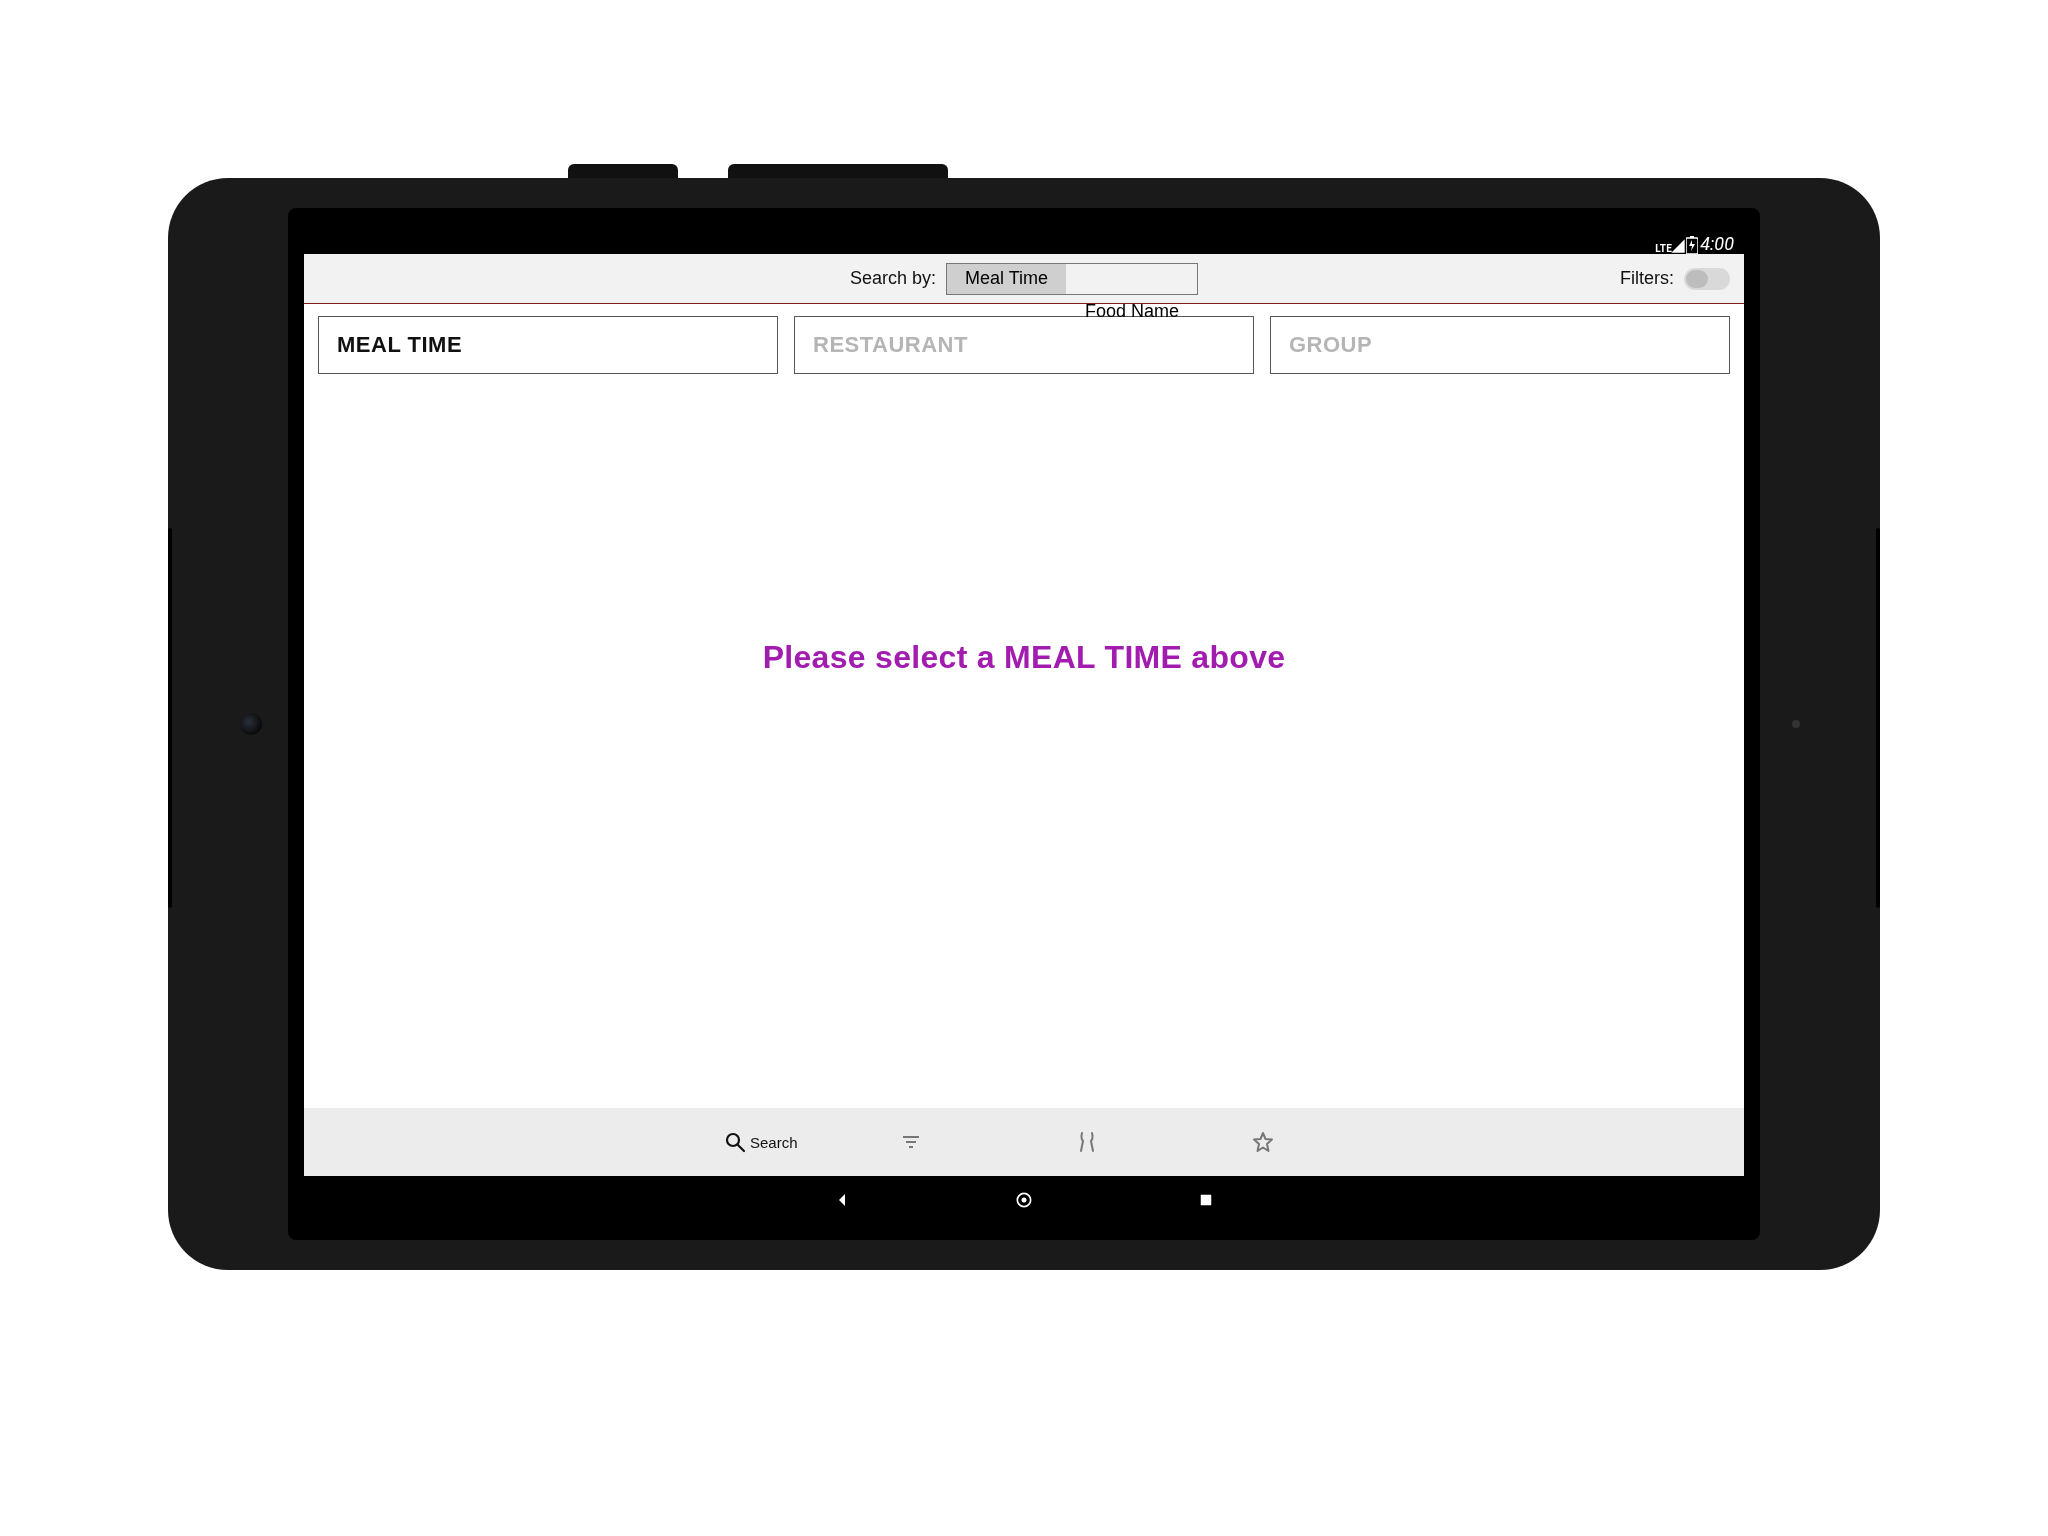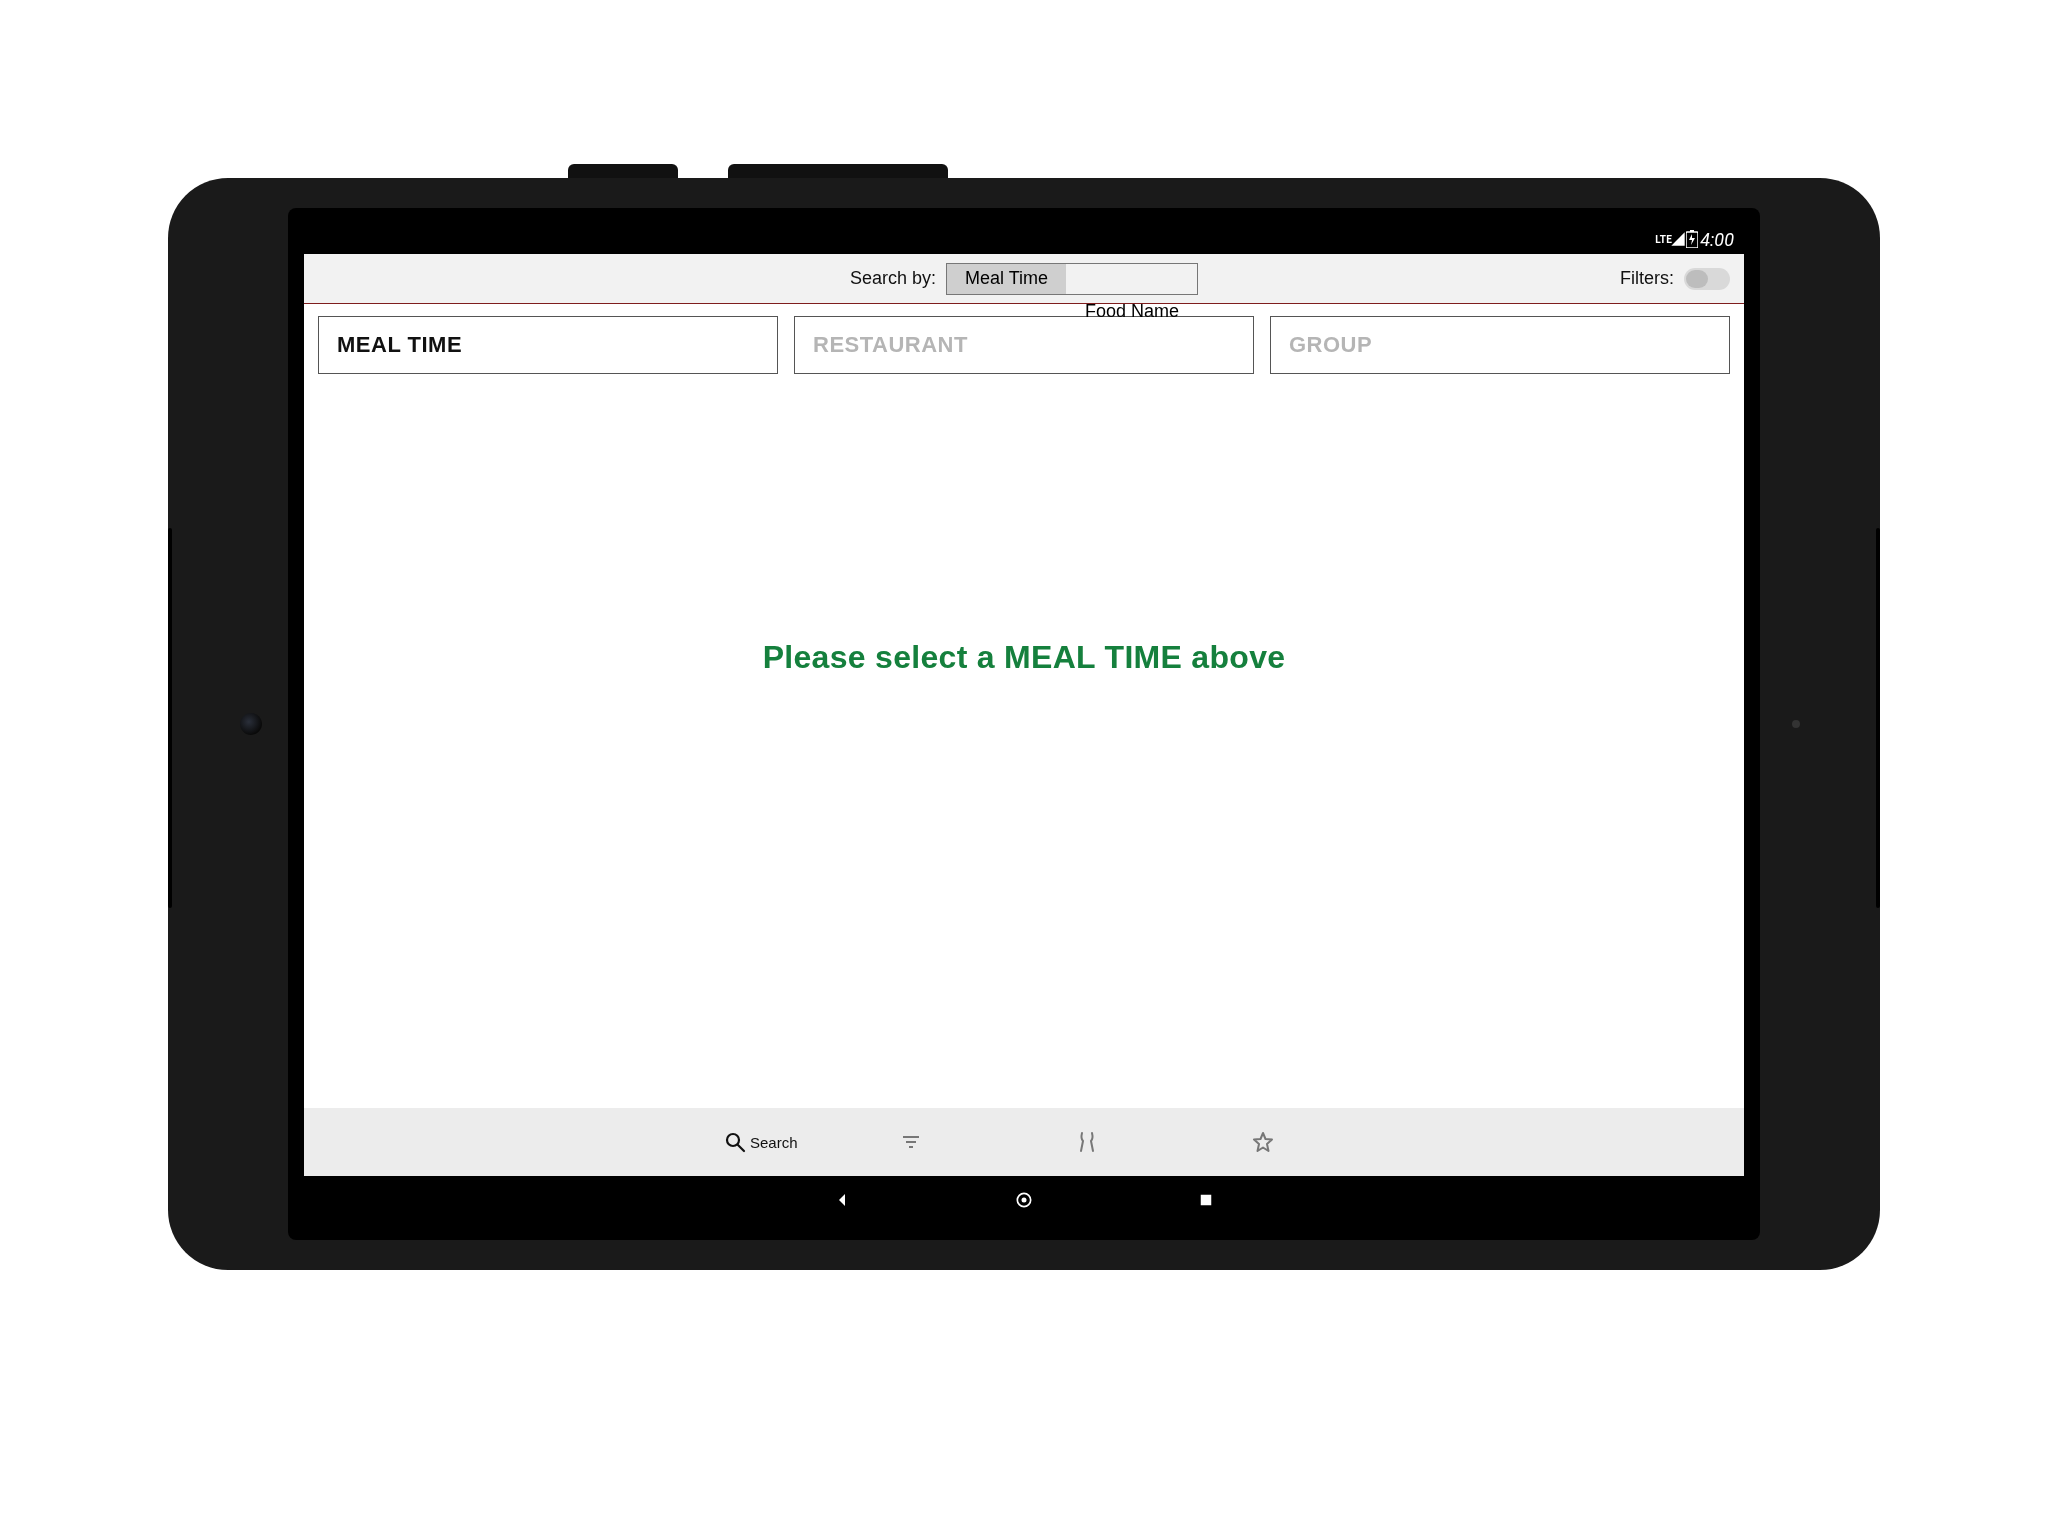--- a/index.html
+++ b/index.html
@@ -75,21 +75,21 @@
     display: flex;
     flex-direction: column;
   }
 
   .status-bar {
     height: 30px;
     background: #000;
     color: #fff;
     display: flex;
     justify-content: flex-end;
-    align-items: center;
+    align-items: flex-end;
     padding-right: 10px;
     font-size: 18px;
     gap: 0;
     font-family: Roboto, Arial, sans-serif;
   }
   .status-ico { display: inline-flex; align-items: center; }
 
   .app-area {
     flex: 1;
     background: #fff;
@@ -168,21 +168,21 @@
   .active .selector-label { color: #111; }
   .inactive .selector-label { color: #b5b5b5; }
 
   .content-area {
     flex: 1;
     display: flex;
     align-items: center;
     justify-content: center;
   }
   .placeholder-msg {
-    color: #15803d;
+    color: #a21caf;
     font-family: "Arial Narrow", Arial, sans-serif;
     font-stretch: condensed;
     font-weight: 800;
     font-size: 32px;
     letter-spacing: 0.3px;
     transform: translateY(-90px);
   }
 
   .bottom-tabs {
     height: 68px;

